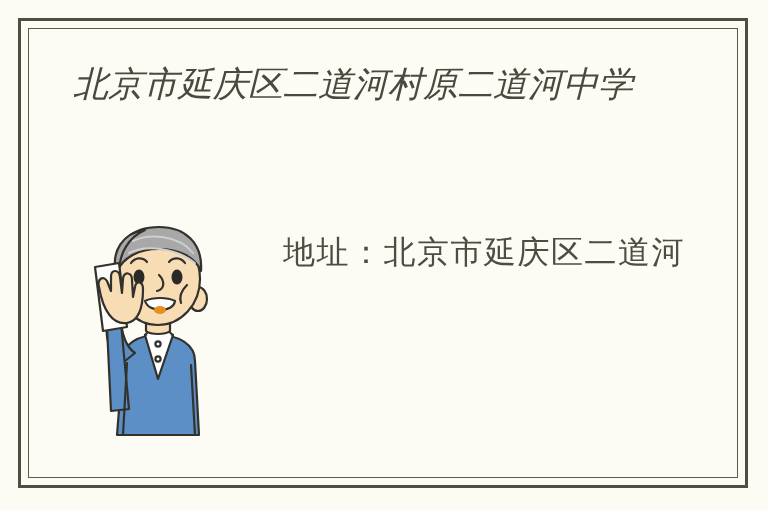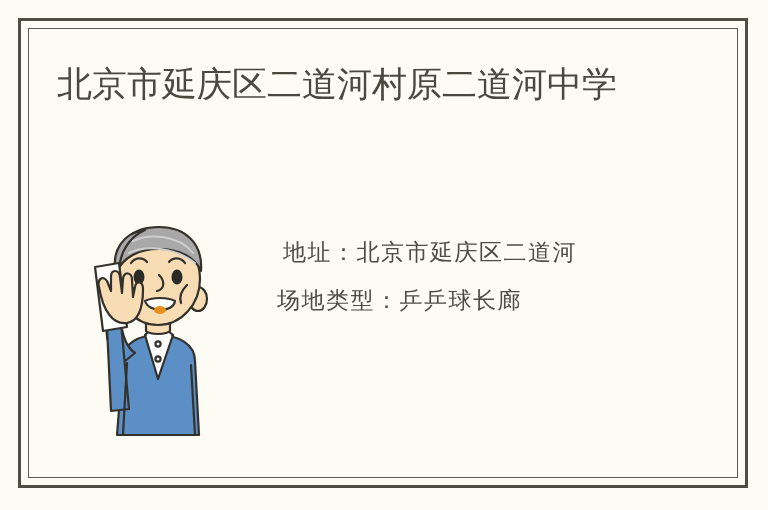--- a/index.html
+++ b/index.html
@@ -29,46 +29,47 @@
     left: 7px;
     top: 7px;
     right: 7px;
     bottom: 7px;
     box-sizing: border-box;
     border: 1px solid #5c5b50;
   }
 
   #page-title {
     position: absolute;
-    left: 36px;
+    left: 52px;
     top: 38px;
     width: 600px;
     font-size: 35px;
     line-height: 49px;
     color: #4b483f;
     letter-spacing: 0px;
     font-weight: 400;
     white-space: pre-wrap;
+    font-style: italic;
   }
 
   #illustration {
     position: absolute;
     left: 62px;
     top: 190px;
     width: 150px;
     height: 235px;
   }
 
   #details {
     position: absolute;
     left: 222px;
     top: 208px;
     width: 420px;
     font-family: "Liberation Serif", serif;
-    font-size: 23px;
+    font-size: 32px;
     line-height: 47.5px;
     color: #4e4c43;
     letter-spacing: 1.5px;
   }
   .detail-line {
     white-space: pre;
     height: 47.5px;
   }
   .detail-line.indent-1 { padding-left: 40px; }
   .detail-line.indent-2 { padding-left: 34px; }
@@ -128,15 +129,14 @@
 
         <path d="M16 76 C14 68 20 64 24 70 L28 80 L28 66 C28 58 36 58 37 66
                  L39 82 L40 68 C41 60 49 61 49 69 L50 86 L52 76
                  C53 69 60 70 60 78 C60 96 56 110 44 112 C30 114 20 100 16 76 Z" fill="#f8dcb4"></path>
       </g>
     </svg>
   </div>
 
   <div id="details">
     <div class="detail-line indent-1">地址：北京市延庆区二道河</div>
-    <div class="detail-line indent-2">场地类型：乒乒球长廊</div>
   </div>
 </div>
 
 </body></html>

